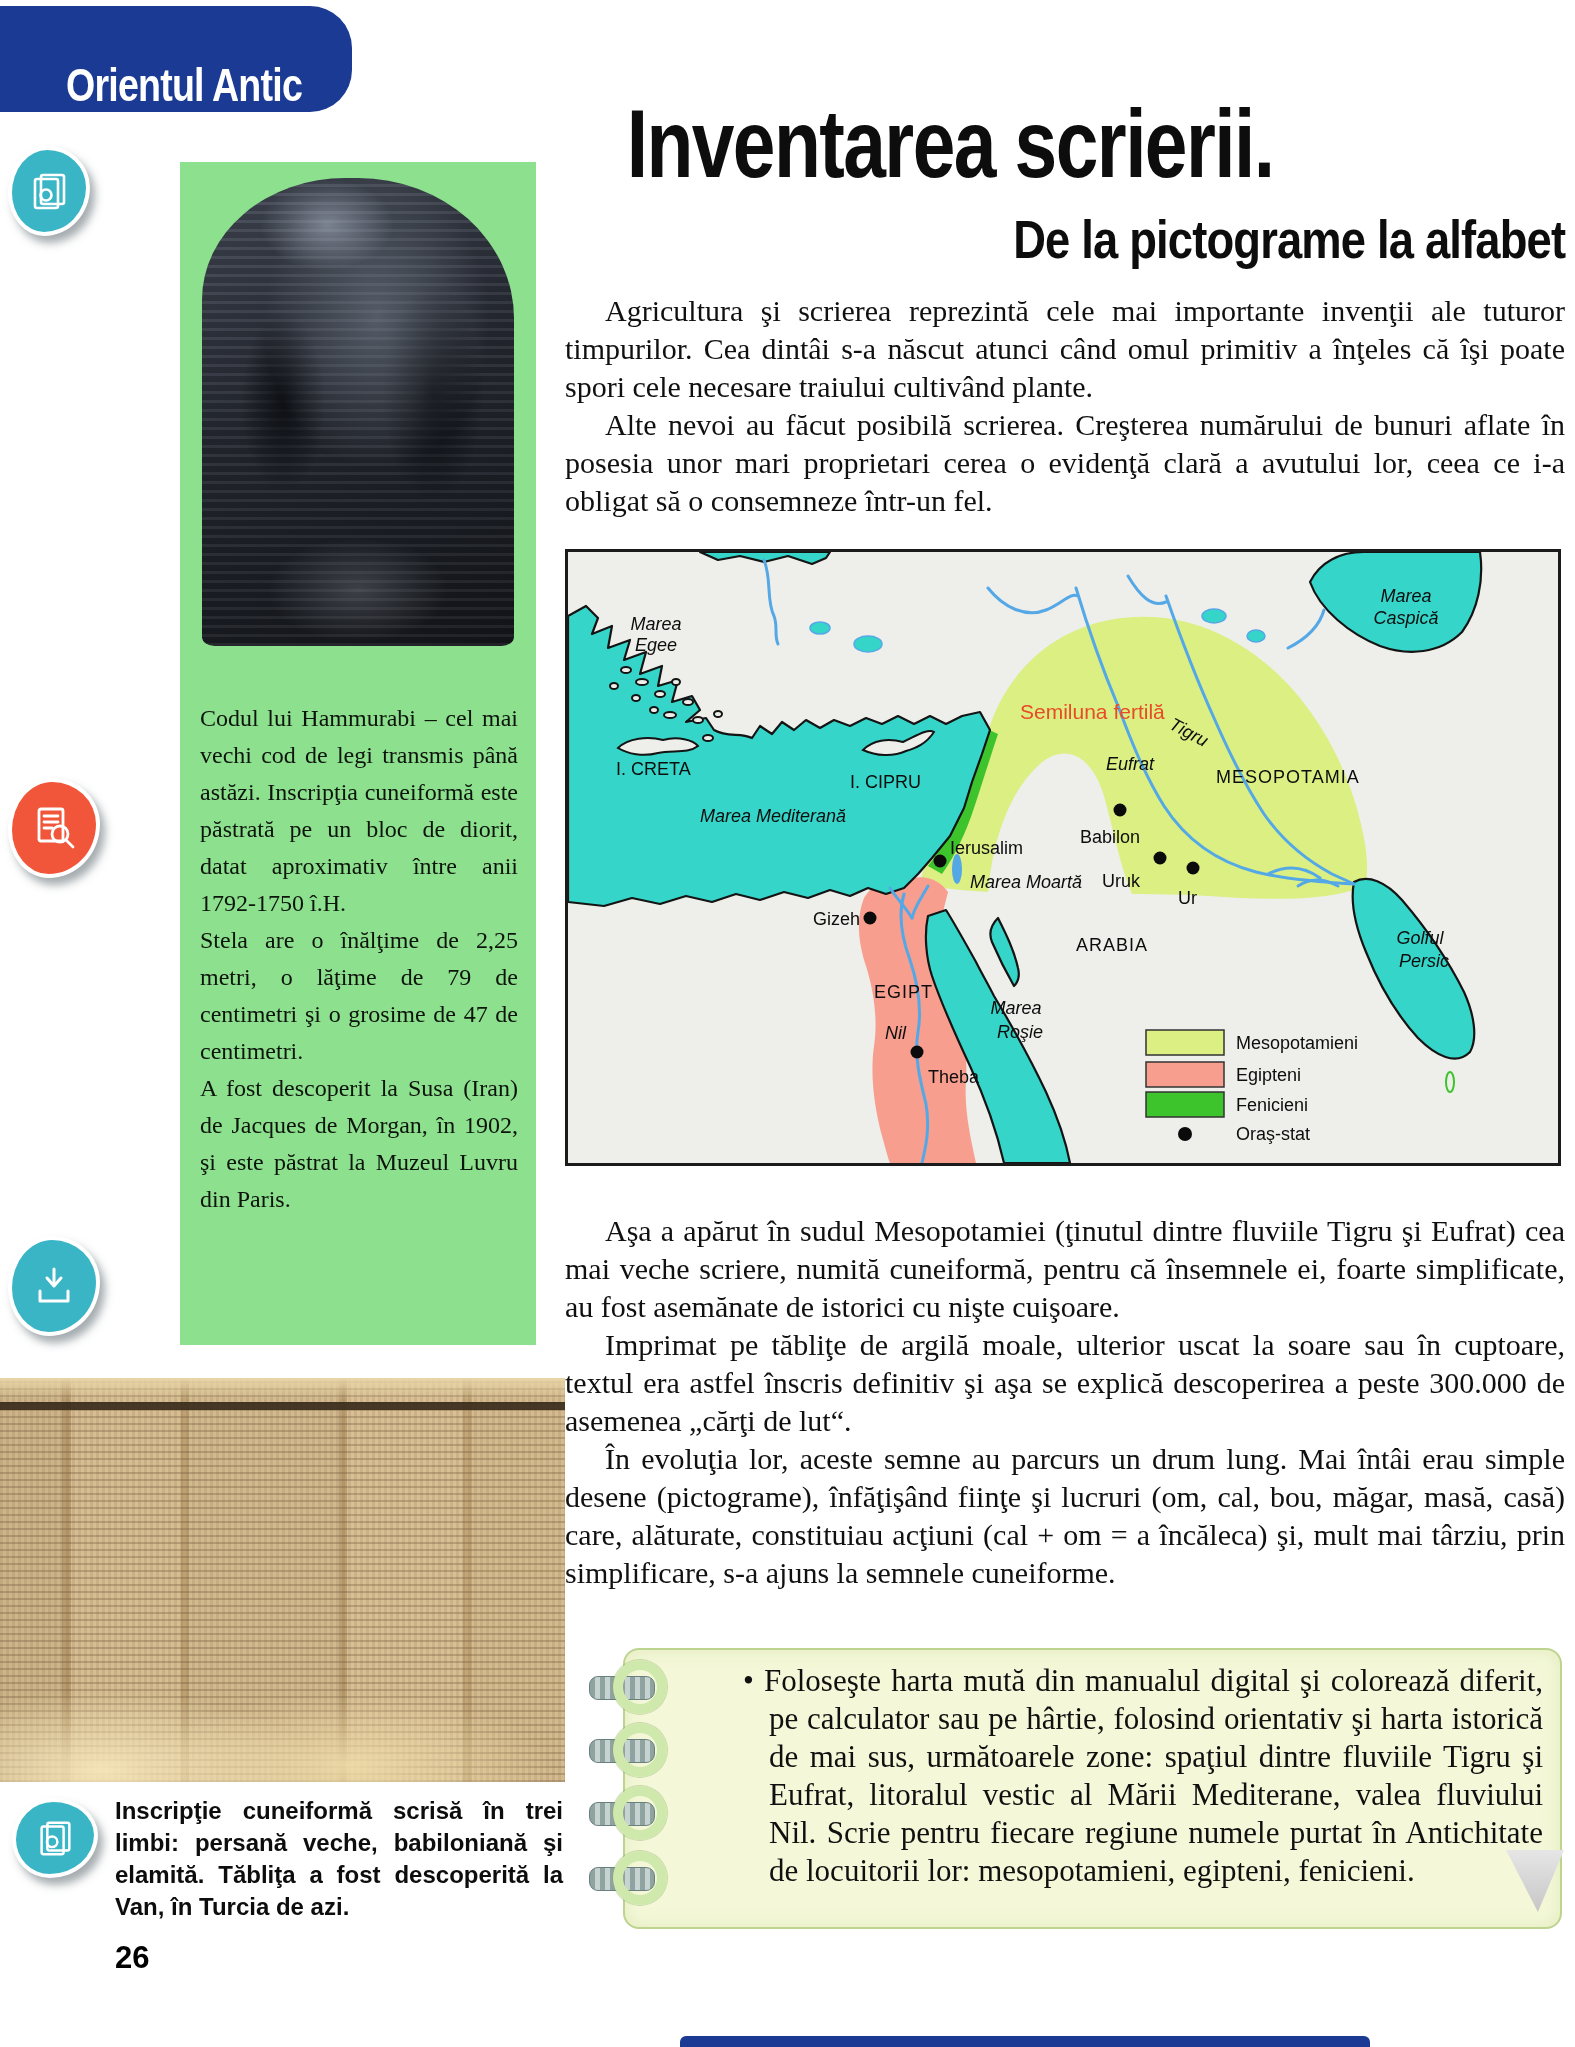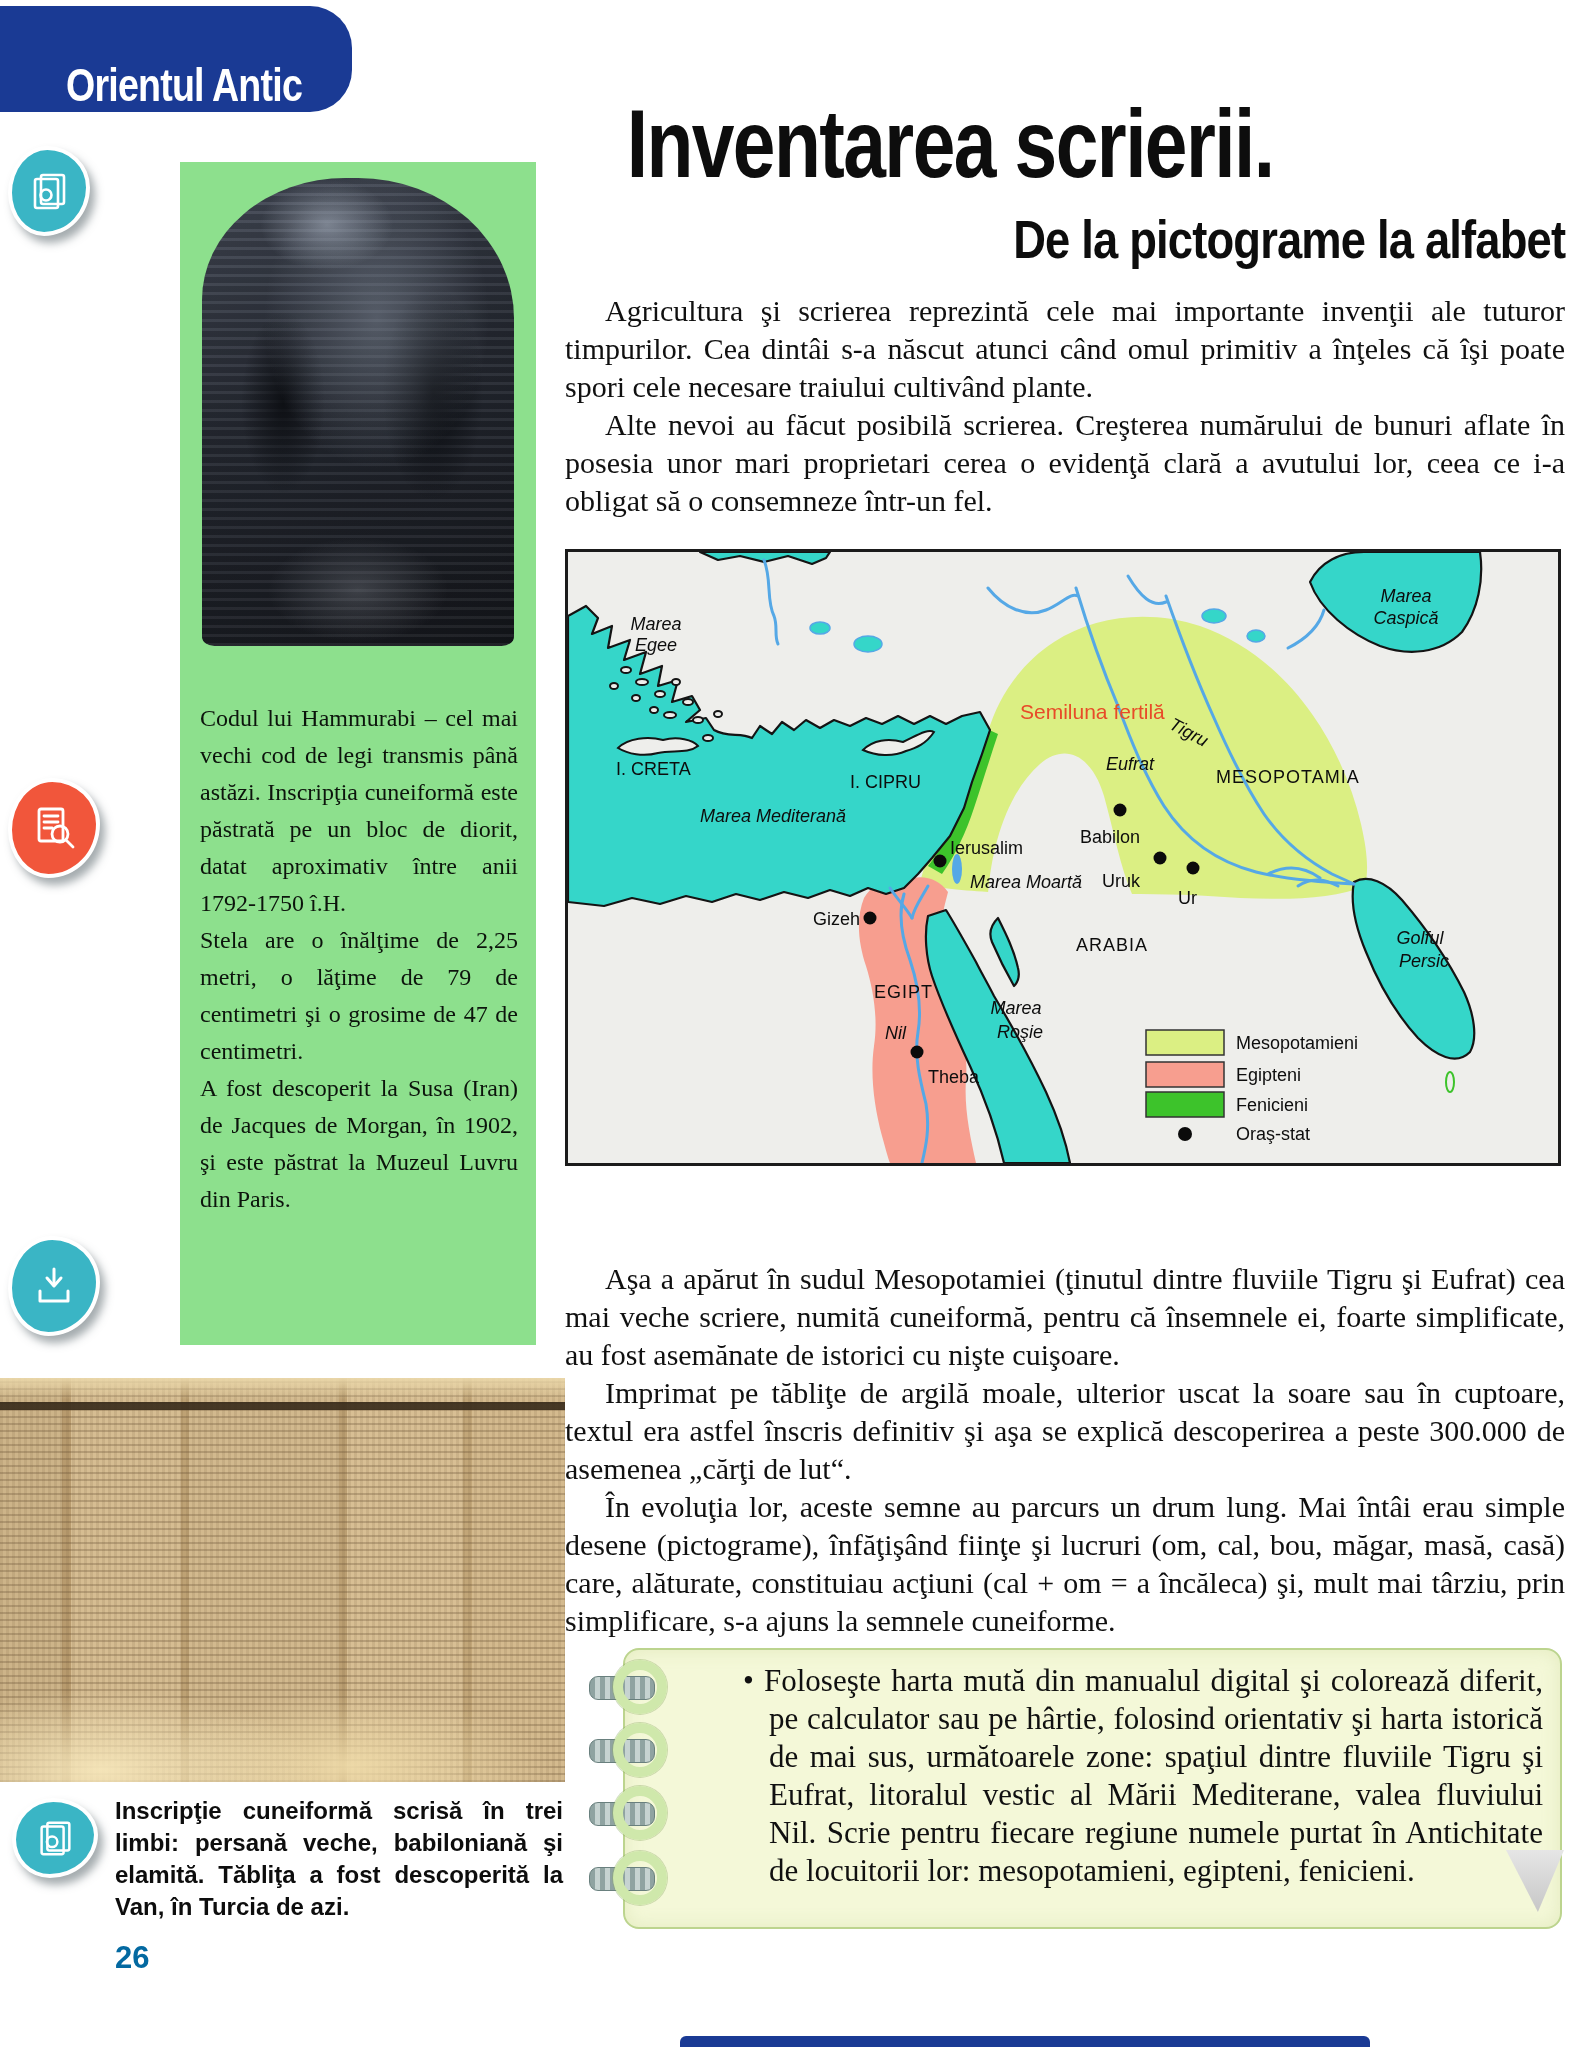--- a/index.html
+++ b/index.html
@@ -68,21 +68,21 @@
        radial-gradient(300px 110px at 18% 97%, rgba(246,230,186,.95), rgba(0,0,0,0) 72%),
        radial-gradient(280px 100px at 62% 96%, rgba(240,220,170,.9), rgba(0,0,0,0) 72%),
        repeating-linear-gradient(90deg, rgba(120,95,60,.14) 0 3px, rgba(0,0,0,0) 3px 6px),
        repeating-linear-gradient(0deg, rgba(95,72,45,.28) 0 2px, rgba(0,0,0,0) 2px 7px),
        linear-gradient(90deg,#cdb489 0 11%,#b89b6e 11% 12.5%,#d6bd92 12.5% 32%,
          #bea274 32% 33.5%,#d2b98e 33.5% 60%,#bb9f72 60% 61.5%,#d8bf94 61.5% 82%,
          #c2a678 82% 83.5%,#d4ba8e 83.5% 100%);}
   .caption{left:115px;top:1795px;width:448px;font-family:"Liberation Sans",sans-serif;
      font-weight:bold;font-size:24px;line-height:32px;text-align:justify;color:#0d0d0d;}
   .pagenum{left:115px;top:1940px;font-family:"Liberation Sans",sans-serif;
-     font-weight:bold;font-size:31px;color:#0369a1;}
+     font-weight:bold;font-size:31px;color:#000000;}
 
   
   .activity{left:623px;top:1648px;width:935px;height:277px;background:#f4f8d8;
      border:2px solid #bcd48e;border-radius:16px;box-shadow:inset 0 0 18px rgba(180,200,120,.25);}
   .activity-text{left:743px;top:1662px;width:800px;}
   .activity-text p{margin:0;font-size:31px;line-height:38px;text-align:justify;
      padding-left:26px;text-indent:-26px;}
   .staple{width:64px;height:22px;border-radius:9px;border:1px solid #69807e;
      background:repeating-linear-gradient(90deg,#8fa3a1 0 5px,#c6d3d1 5px 10px);}
   .ring{width:34px;height:34px;border-radius:50%;border:10px solid #cfe8ab;
@@ -272,21 +272,21 @@
     <rect x="578" y="540" width="78" height="25" stroke="#333" stroke-width="1.5" fill="#3dc32b"></rect>
     <circle cx="617" cy="582" r="7" fill="#0b0b0b"></circle>
     <text x="668" y="497">Mesopotamieni</text>
     <text x="668" y="529">Egipteni</text>
     <text x="668" y="559">Fenicieni</text>
     <text x="668" y="588">Oraş-stat</text>
   </g>
 </svg>
 </div>
 
-<div class="abs col" style="top:1212px;margin-top:48px;">
+<div class="abs col" style="top:1212px;">
   <p>Aşa a apărut în sudul Mesopotamiei (ţinutul dintre fluviile Tigru şi Eufrat) cea mai veche scriere, numită cuneiformă, pentru că însemnele ei, foarte simplificate, au fost asemănate de istorici cu nişte cuişoare.</p>
   <p>Imprimat pe tăbliţe de argilă moale, ulterior uscat la soare sau în cuptoare, textul era astfel înscris definitiv şi aşa se explică descoperirea a peste 300.000 de asemenea „cărţi de lut“.</p>
   <p>În evoluţia lor, aceste semne au parcurs un drum lung. Mai întâi erau simple desene (pictograme), înfăţişând fiinţe şi lucruri (om, cal, bou, măgar, masă, casă) care, alăturate, constituiau acţiuni (cal + om = a încăleca) şi, mult mai târziu, prin simplificare, s-a ajuns la semnele cuneiforme.</p>
 </div>
 
 <div class="abs activity"></div>
 <div class="abs activity-text">
   <p><span>•</span> <span>Foloseşte harta mută din manualul digital şi colorează diferit, pe calculator sau pe hârtie, folosind orientativ şi harta istorică de mai sus, următoarele zone: spaţiul dintre fluviile Tigru şi Eufrat, litoralul vestic al Mării Mediterane, valea fluviului Nil. Scrie pentru fiecare regiune numele purtat în Antichitate de locuitorii lor: mesopotamieni, egipteni, fenicieni.</span></p>
 </div>
 

